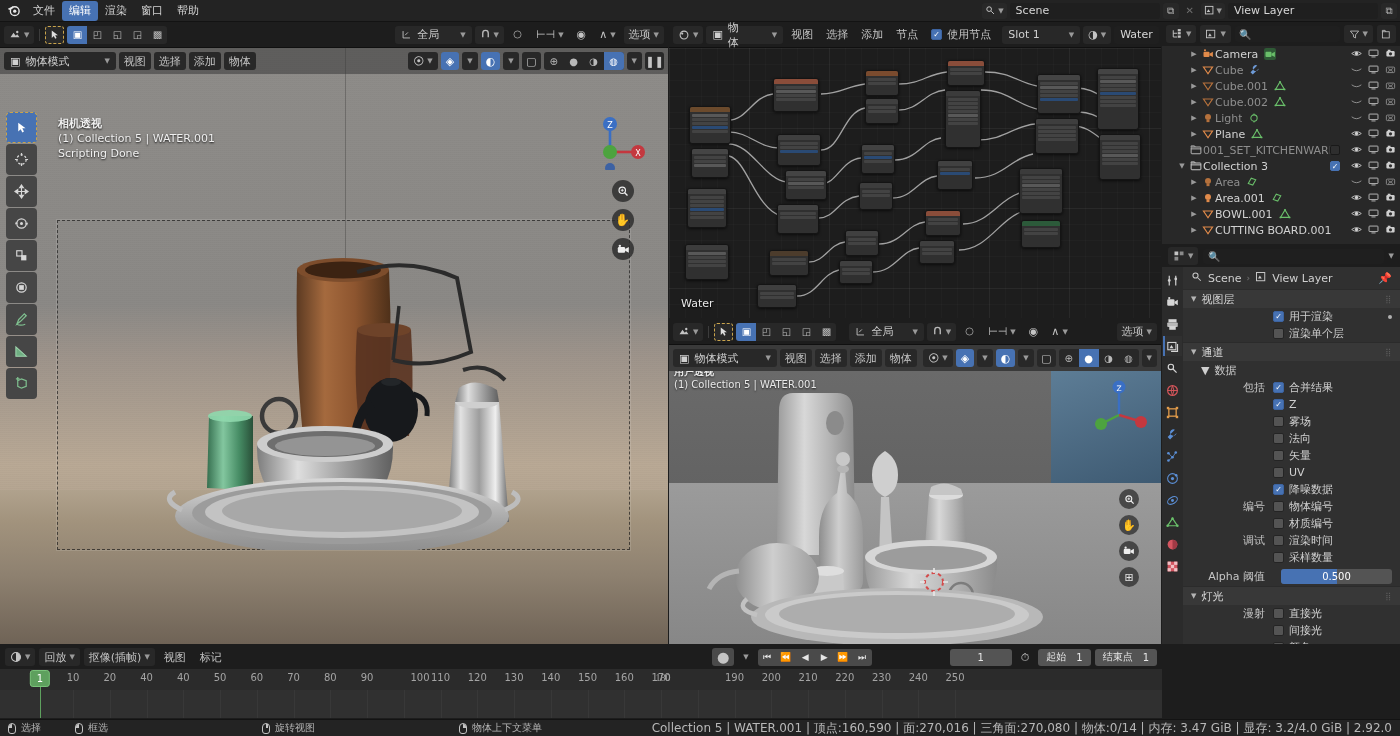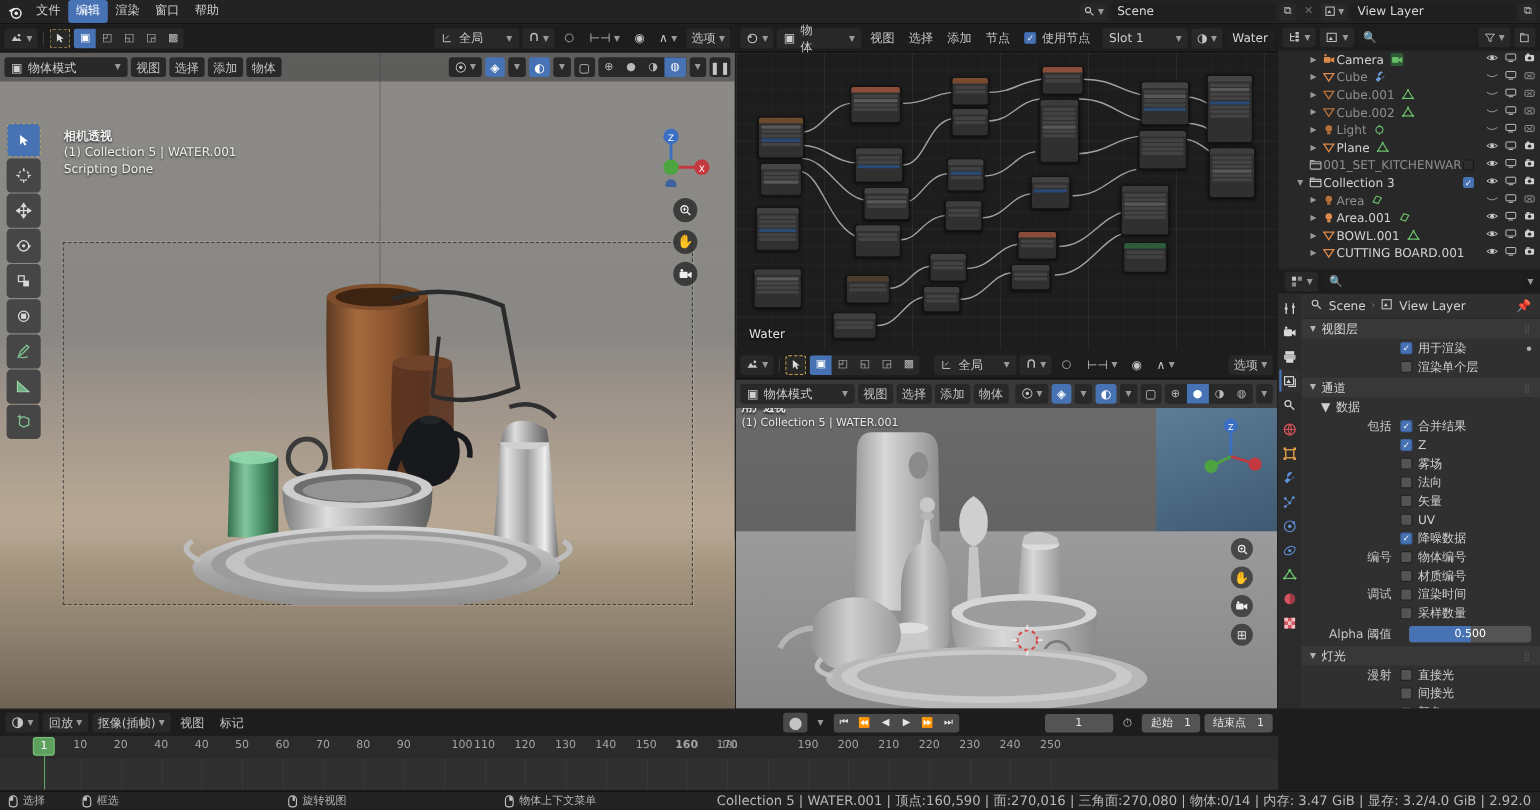--- a/index.html
+++ b/index.html
@@ -9,21 +9,21 @@
     font-family: "DejaVu Sans", "Liberation Sans", sans-serif;
     font-size: 11px;
     color: #dcdcdc;
     overflow: hidden;
   }
   #app { position: relative; width: 1400px; height: 736px; }
 
   
   .topbar {
     position: absolute; left: 0; top: 0; width: 1400px; height: 22px;
-    background: #232323; display: flex; 
+    background: #232323; display: flex; align-items: center;
     border-bottom: 1px solid #131313;
   }
   .blender-logo {
     width: 26px; height: 22px; display: flex; align-items: center; justify-content: center;
   }
   .blender-logo svg { width: 15px; height: 15px; }
   .menu-item {
     padding: 2px 7px; font-size: 11px; color: #d2d2d2; line-height: 16px;
     border-radius: 3px; white-space: nowrap;
   }
@@ -1757,21 +1757,21 @@
         <div class="tick" style="left: 256.807px;">60</div>
         <div class="tick" style="left: 293.554px;">70</div>
         <div class="tick" style="left: 330.301px;">80</div>
         <div class="tick" style="left: 367.048px;">90</div>
         <div class="tick" style="left: 420px;">100</div>
         <div class="tick" style="left: 440.542px;">110</div>
         <div class="tick" style="left: 477.289px;">120</div>
         <div class="tick" style="left: 514.036px;">130</div>
         <div class="tick" style="left: 550.783px;">140</div>
         <div class="tick" style="left: 587.53px;">150</div>
-        <div class="tick" style="left: 624.277px; font-weight: bold;">160</div>
+        <div class="tick" style="left: 624.277px;">160</div>
         <div class="tick" style="left: 661.024px;">170</div>
         <div class="tick" style="left: 663px; font-family: Liberation Serif, serif;">180</div>
         <div class="tick" style="left: 734.518px;">190</div>
         <div class="tick" style="left: 771.265px;">200</div>
         <div class="tick" style="left: 808.012px;">210</div>
         <div class="tick" style="left: 844.759px;">220</div>
         <div class="tick" style="left: 881.506px;">230</div>
         <div class="tick" style="left: 918.253px;">240</div>
         <div class="tick" style="left: 955px;">250</div>
       </div>

